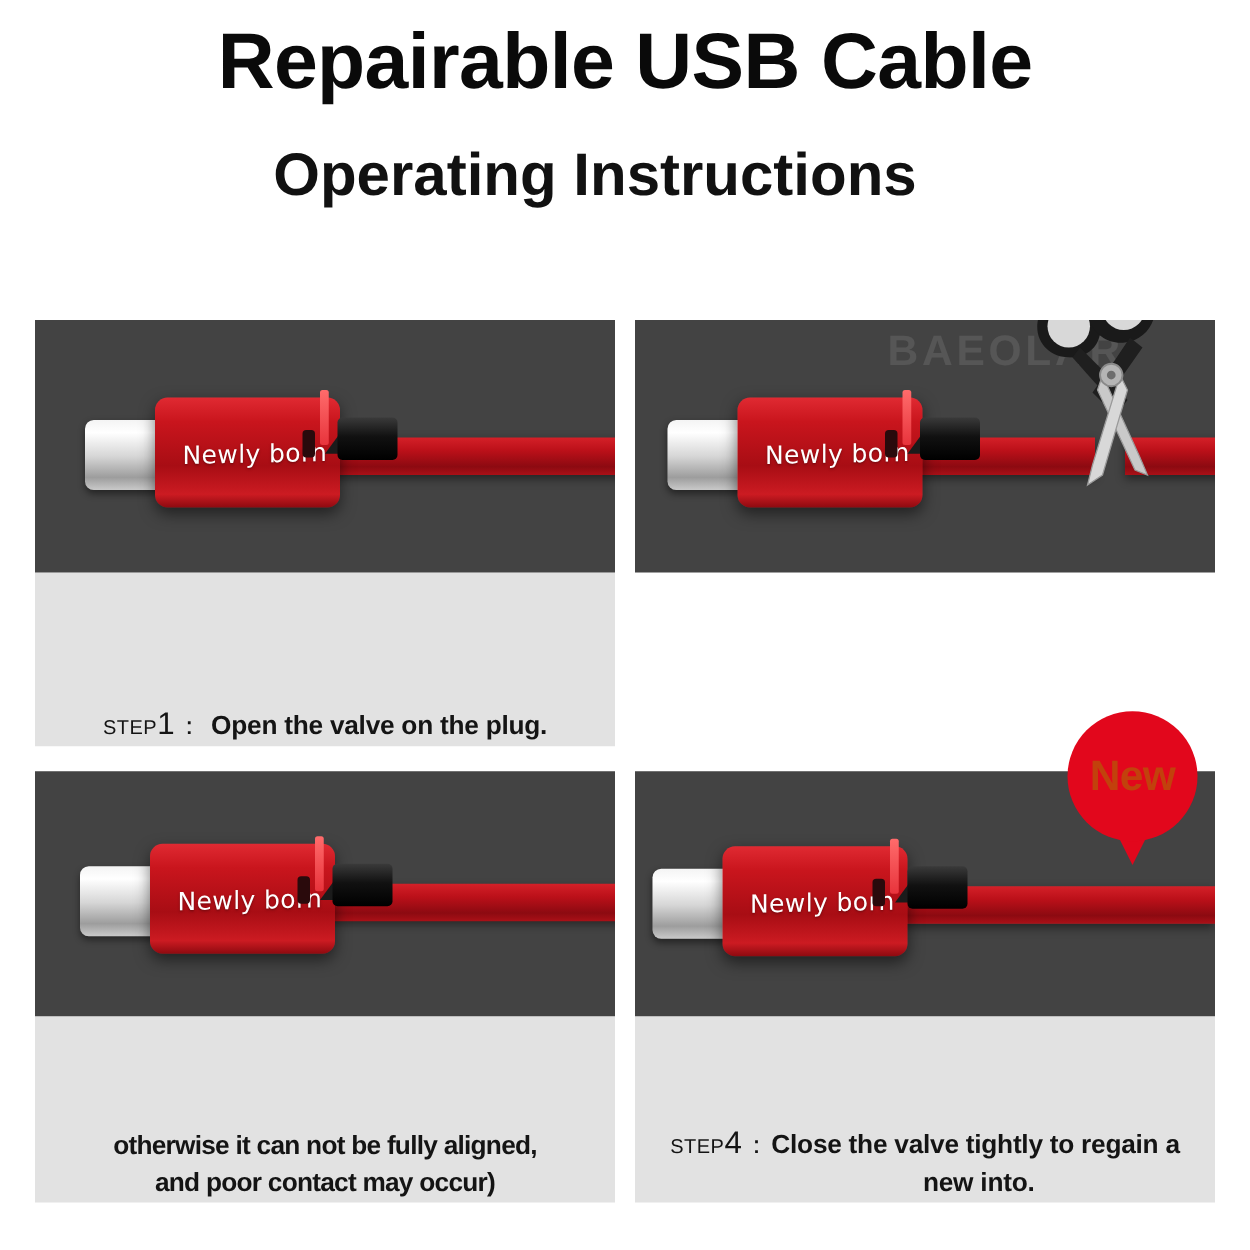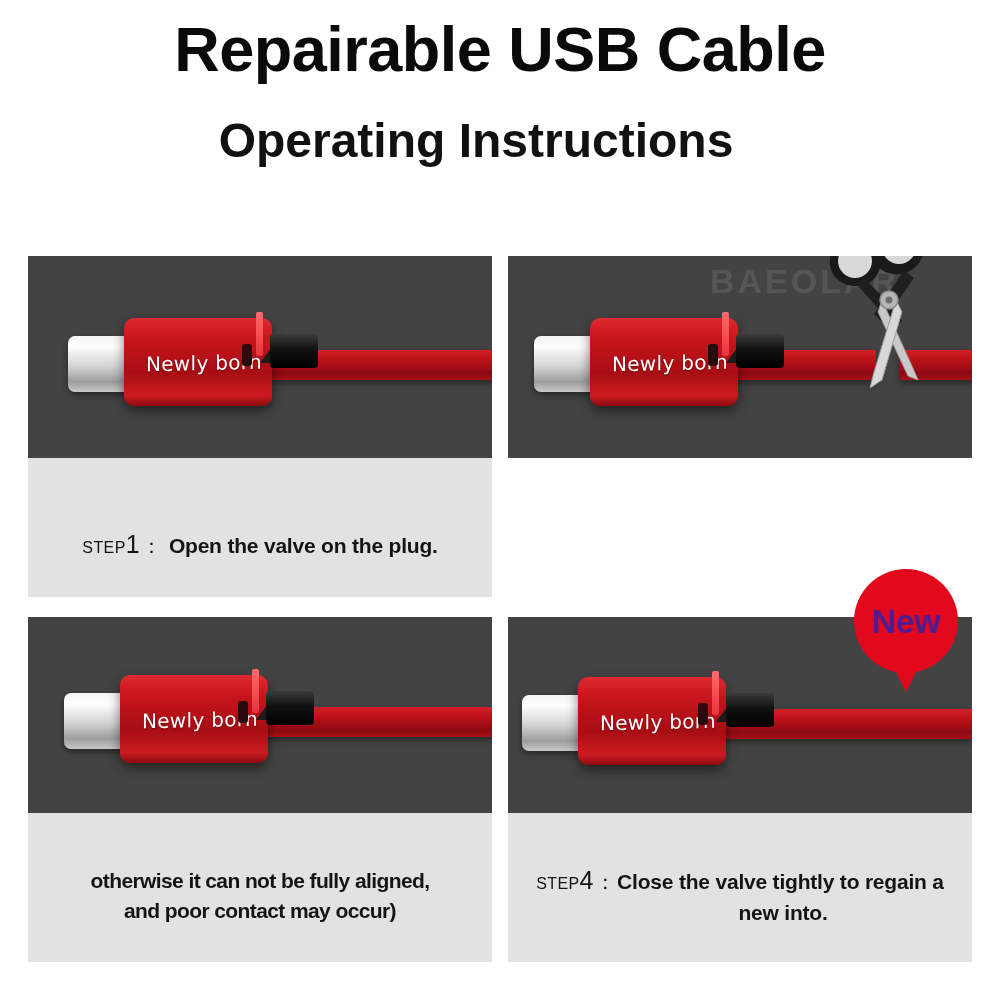--- a/index.html
+++ b/index.html
@@ -75,21 +75,21 @@
     overflow: hidden;
   }
   .panel-1 .photo, .panel-2 .photo { height: 202px; }
   .panel-3 .photo, .panel-4 .photo { height: 196px; }
 
   
   .caption {
     flex: 1;
     background: #e2e2e2;
     display: flex;
-    align-items: center;
+    align-items: flex-end;
     justify-content: center;
     padding-top: 34px;
   }
   .panel-3 .caption, .panel-4 .caption { padding-top: 16px; }
 
   .caption-text {
     font-size: 21px;
     font-weight: 700;
     color: #141414;
     line-height: 1.42;
@@ -232,21 +232,21 @@
     border-left: 12px solid transparent;
     border-right: 12px solid transparent;
     border-top: 24px solid #e2071c;
   }
   .new-badge .new-text {
     position: absolute;
     inset: 0;
     display: flex;
     align-items: center;
     justify-content: center;
-    color: #4c1d95;
+    color: #c2410c;
     font-size: 34px;
     font-weight: 700;
     letter-spacing: -0.5px;
     z-index: 2;
   }
 </style>
 </head>
 <body>
 
 <div class="page">

